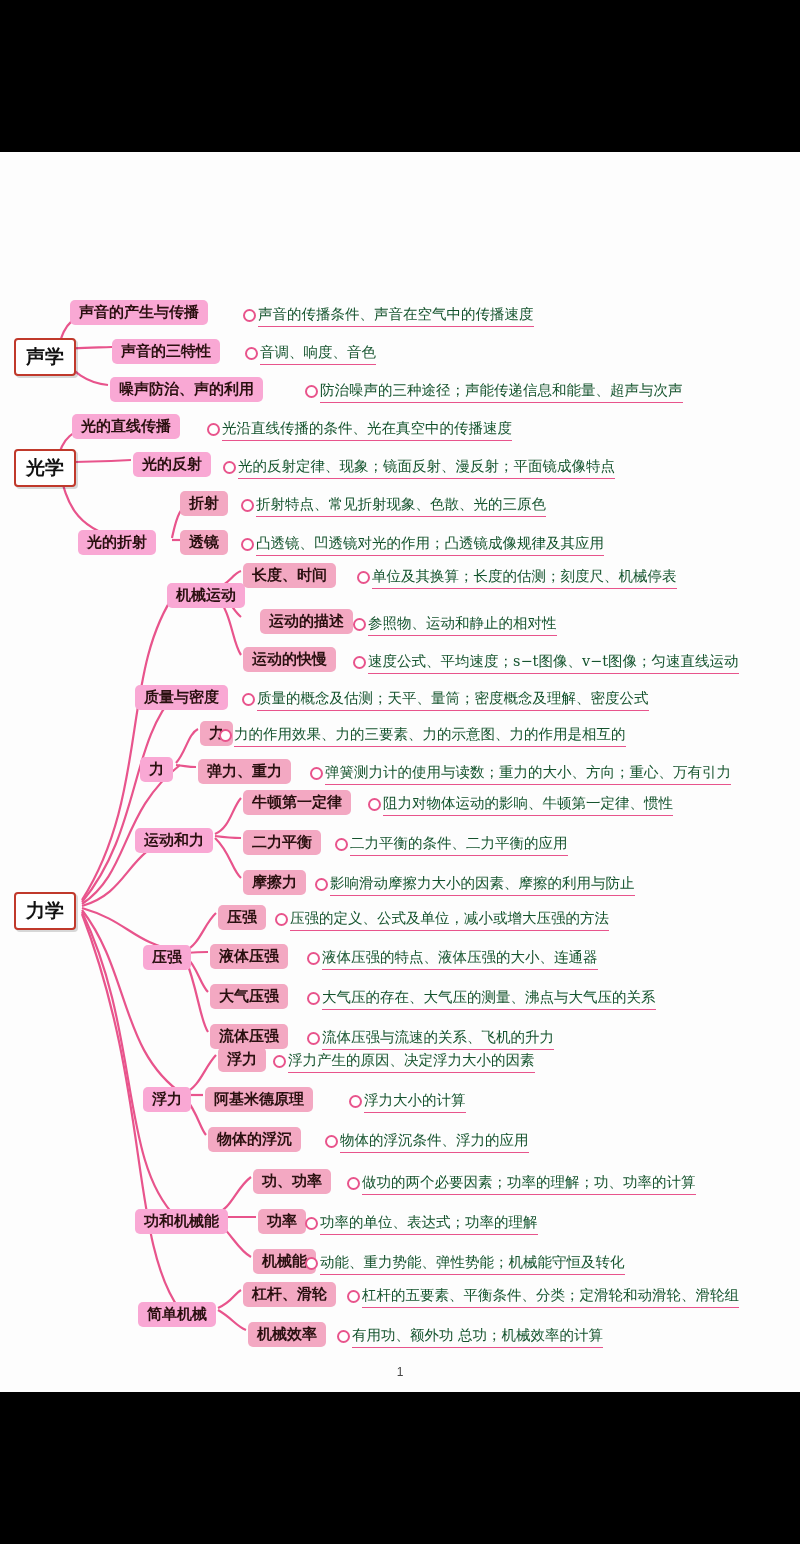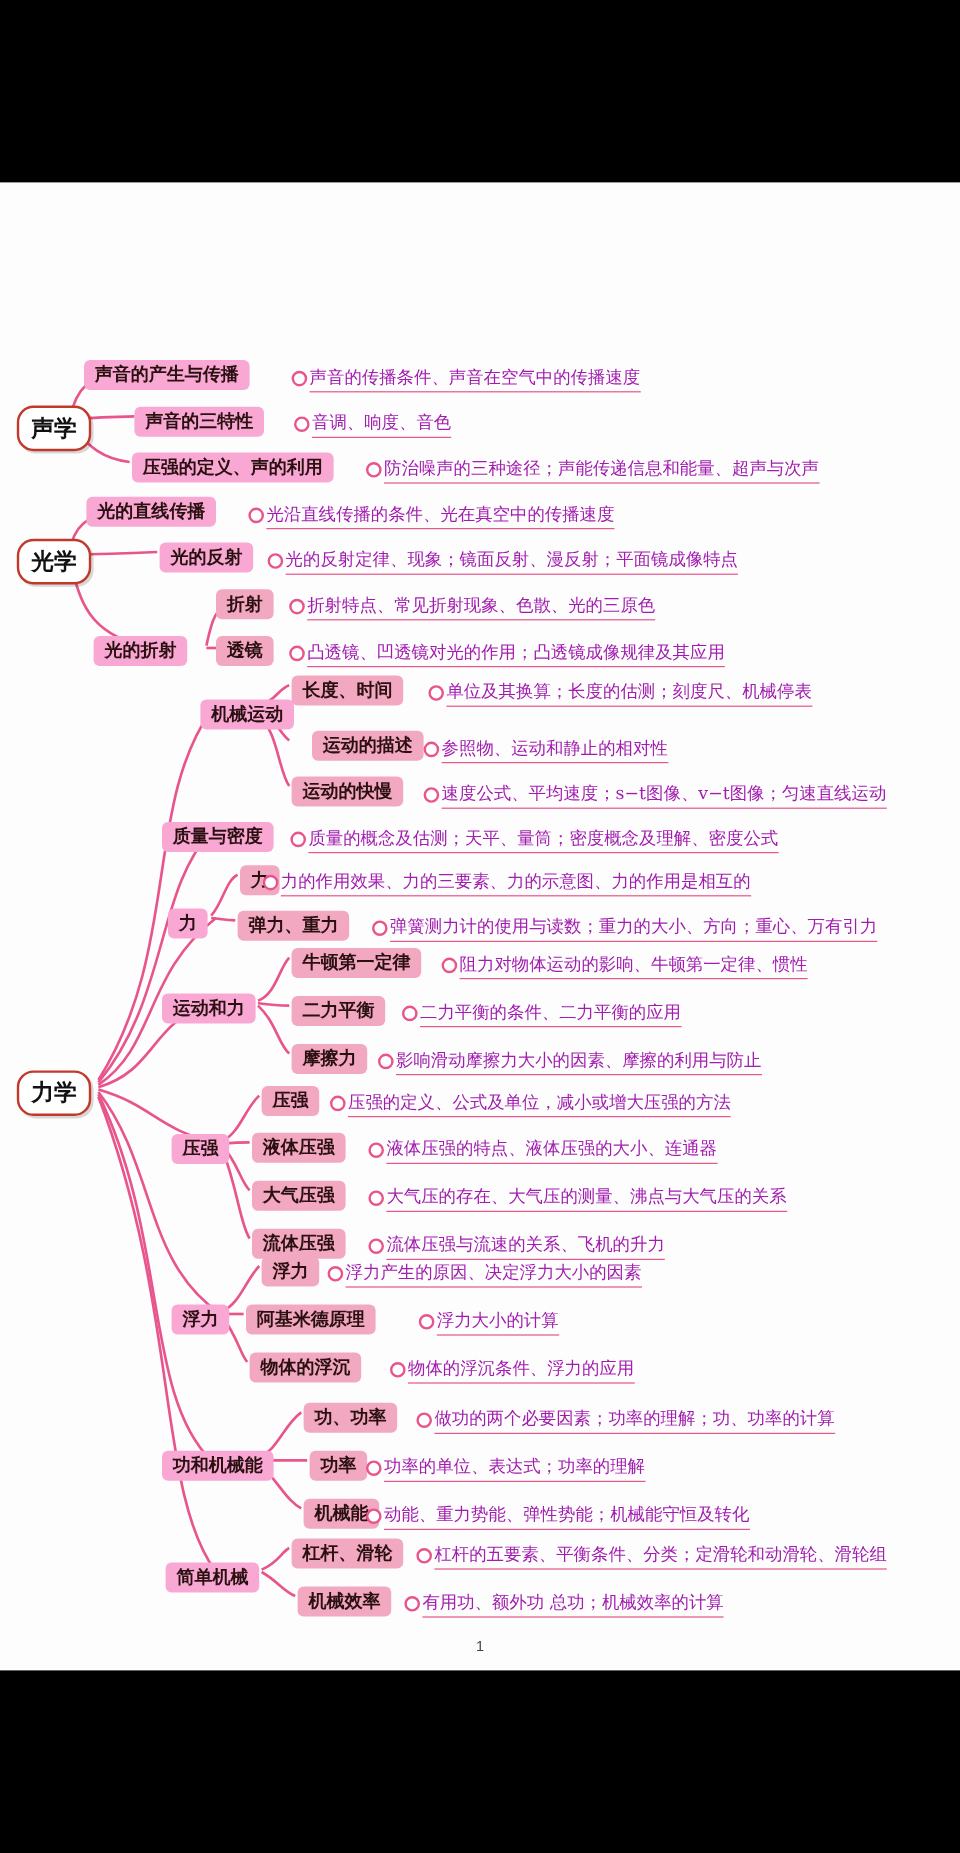--- a/index.html
+++ b/index.html
@@ -1,25 +1,25 @@
 <!DOCTYPE html>
 <html><head>
 <meta charset="utf-8">
 <style>
   html,body{margin:0;padding:0;background:#000;}
   body{width:800px;height:1544px;font-family:"Liberation Sans","DejaVu Sans",sans-serif;}
   #stage{position:relative;width:800px;height:1544px;background:#000;overflow:hidden;}
   #sheet{position:absolute;left:0;top:152px;width:800px;height:1240px;background:#fdfdfd;}
   #title-bar{position:absolute;left:140px;top:170px;width:520px;height:88px;background:#f79a4a;border-radius:10px;display:flex;align-items:center;justify-content:center;}
   #title-bar .t{font-family:"DejaVu Serif","Liberation Serif",serif;font-weight:bold;font-size:44px;color:#fff;letter-spacing:2px;text-shadow:1px 1px 0 #d9803a;}
-  .root{position:absolute;border:2px solid #c0392b;background:#fff;border-radius:14px;padding:4px 10px;font-family:"DejaVu Serif","Liberation Serif",serif;font-weight:bold;font-size:19px;color:#111;box-shadow:2px 2px 0 rgba(0,0,0,.15);}
+  .root{position:absolute;border:2px solid #c0392b;background:#fff;border-radius:4px;padding:4px 10px;font-family:"DejaVu Serif","Liberation Serif",serif;font-weight:bold;font-size:19px;color:#111;box-shadow:2px 2px 0 rgba(0,0,0,.15);}
   .node{position:absolute;white-space:nowrap;border-radius:5px;padding:3px 9px;font-family:"DejaVu Serif","Liberation Serif",serif;font-size:15px;font-weight:bold;color:#2a1010;}
   .n1{background:#f9a8d4;}
   .n2{background:#f3a8c2;}
-  .leaf{position:absolute;white-space:nowrap;font-family:"DejaVu Serif","Liberation Serif",serif;font-size:14.5px;color:#a21caf;padding-bottom:2px;border-bottom:1.6px solid #e8548c;}
+  .leaf{position:absolute;white-space:nowrap;font-family:"DejaVu Serif","Liberation Serif",serif;font-size:14.5px;color:#14532d;padding-bottom:2px;border-bottom:1.6px solid #e8548c;}
   .dot{position:absolute;width:9px;height:9px;border:2px solid #e8548c;border-radius:50%;background:#fff;}
   svg.links{position:absolute;left:0;top:0;width:800px;height:1240px;pointer-events:none;}
   #page-num{position:absolute;left:0;right:0;top:1213px;text-align:center;font-size:12px;color:#444;font-family:"Liberation Sans",sans-serif;}
 </style>
 </head>
 <body>
 
 <div id="stage">
   <div id="sheet">
 
@@ -70,21 +70,21 @@
         <path d="M215,1067 C232,1082 238,1098 251,1105"></path>
 
         <path d="M218,1156 C232,1150 234,1142 241,1138"></path>
         <path d="M218,1158 C232,1166 236,1174 246,1178"></path>
       </g>
     </svg>
 
     <div id="nodes-layer">
         <div class="node n1" style="left: 70px; top: 148px;">声音的产生与传播</div>
         <div class="node n1" style="left: 112px; top: 187px;">声音的三特性</div>
-        <div class="node n1" style="left: 110px; top: 225px;">压强的定义、声的利用</div>
+        <div class="node n1" style="left: 110px; top: 225px;">噪声防治、声的利用</div>
         <div class="node n1" style="left: 72px; top: 262px;">光的直线传播</div>
         <div class="node n1" style="left: 133px; top: 300px;">光的反射</div>
         <div class="node n1" style="left: 78px; top: 378px;">光的折射</div>
         <div class="node n2" style="left: 180px; top: 339px;">折射</div>
         <div class="node n2" style="left: 180px; top: 378px;">透镜</div>
         <div class="node n1" style="left: 135px; top: 431px; margin-left: 32px;">机械运动</div>
         <div class="node n2" style="left: 243px; top: 411px;">长度、时间</div>
         <div class="node n2" style="left: 243px; top: 457px; margin-left: 17px;">运动的描述</div>
         <div class="node n2" style="left: 243px; top: 495px;">运动的快慢</div>
         <div class="node n1" style="left: 135px; top: 533px;">质量与密度</div>

